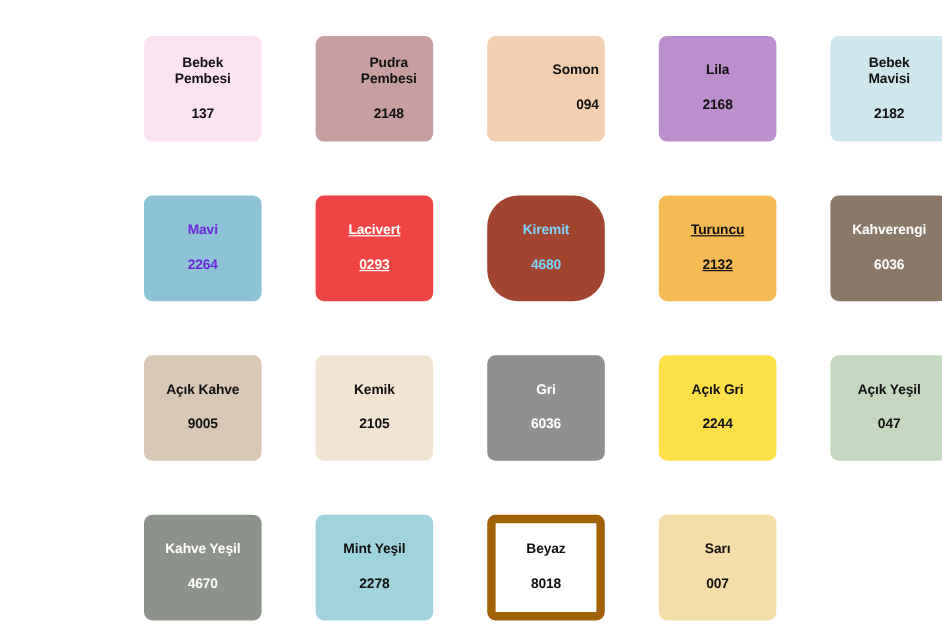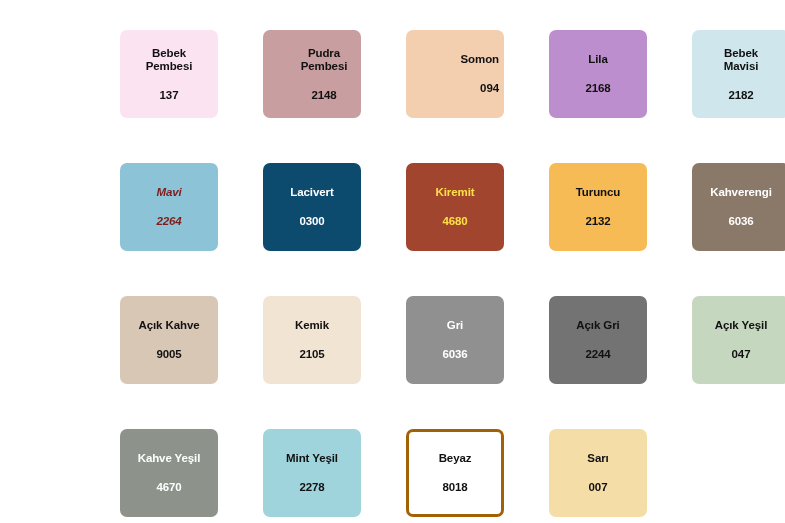--- a/index.html
+++ b/index.html
@@ -49,21 +49,21 @@
 
   .swatch-code {
     font-size: 11.5px;
     font-weight: bold;
     line-height: 13px;
     margin-top: 16px;
     letter-spacing: -0.1px;
   }
 
   .swatch.bordered {
-    border: 3px solid #a16207;
+    border: 7px solid #a16207;
   }
 </style>
 </head>
 <body style="background: rgb(255, 255, 255);">
 
 <div id="swatch-grid" style="grid-template-columns: repeat(5, 98px); grid-template-rows: repeat(4, 88px);">
     <div class="swatch" style="background: rgb(251, 227, 242); color: rgb(17, 17, 17);">
       <div class="swatch-name">Bebek
 Pembesi</div>
       <div class="swatch-code">137</div>
@@ -79,53 +79,53 @@
     </div>
     <div class="swatch" style="background: rgb(189, 142, 206); color: rgb(17, 17, 17);">
       <div class="swatch-name">Lila</div>
       <div class="swatch-code">2168</div>
     </div>
     <div class="swatch" style="background: rgb(207, 230, 236); color: rgb(17, 17, 17);">
       <div class="swatch-name">Bebek
 Mavisi</div>
       <div class="swatch-code">2182</div>
     </div>
-    <div class="swatch" style="background: rgb(140, 195, 214); color: #7f1d1d; font-style: italic;">
+    <div class="swatch" style="background: rgb(140, 195, 214); color: #6d28d9;">
       <div class="swatch-name">Mavi</div>
       <div class="swatch-code">2264</div>
     </div>
-    <div class="swatch" style="background: #0c4a6e; color: rgb(255, 255, 255);">
+    <div class="swatch" style="background: #ef4444; color: rgb(255, 255, 255); text-decoration: underline;">
       <div class="swatch-name">Lacivert</div>
-      <div class="swatch-code">0300</div>
+      <div class="swatch-code">0293</div>
     </div>
-    <div class="swatch" style="background: rgb(162, 69, 47); color: #fde047;">
+    <div class="swatch" style="background: rgb(162, 69, 47); color: #7dd3fc; border-radius: 26px;">
       <div class="swatch-name">Kiremit</div>
       <div class="swatch-code">4680</div>
     </div>
-    <div class="swatch" style="background: rgb(246, 187, 85); color: rgb(17, 17, 17);">
+    <div class="swatch" style="background: rgb(246, 187, 85); color: rgb(17, 17, 17); text-decoration: underline;">
       <div class="swatch-name">Turuncu</div>
       <div class="swatch-code">2132</div>
     </div>
     <div class="swatch" style="background: rgb(138, 120, 104); color: rgb(255, 255, 255);">
       <div class="swatch-name">Kahverengi</div>
       <div class="swatch-code">6036</div>
     </div>
     <div class="swatch" style="background: rgb(217, 199, 182); color: rgb(17, 17, 17);">
       <div class="swatch-name">Açık Kahve</div>
       <div class="swatch-code">9005</div>
     </div>
     <div class="swatch" style="background: rgb(242, 228, 211); color: rgb(17, 17, 17);">
       <div class="swatch-name">Kemik</div>
       <div class="swatch-code">2105</div>
     </div>
     <div class="swatch" style="background: rgb(144, 144, 144); color: rgb(255, 255, 255);">
       <div class="swatch-name">Gri</div>
       <div class="swatch-code">6036</div>
     </div>
-    <div class="swatch" style="background: #737373; color: rgb(17, 17, 17);">
+    <div class="swatch" style="background: #fde047; color: rgb(17, 17, 17);">
       <div class="swatch-name">Açık Gri</div>
       <div class="swatch-code">2244</div>
     </div>
     <div class="swatch" style="background: rgb(198, 215, 191); color: rgb(17, 17, 17); text-align: right;">
       <div class="swatch-name">Açık Yeşil</div>
       <div class="swatch-code">047</div>
     </div>
     <div class="swatch" style="background: rgb(141, 147, 138); color: rgb(255, 255, 255);">
       <div class="swatch-name">Kahve Yeşil</div>
       <div class="swatch-code">4670</div>

